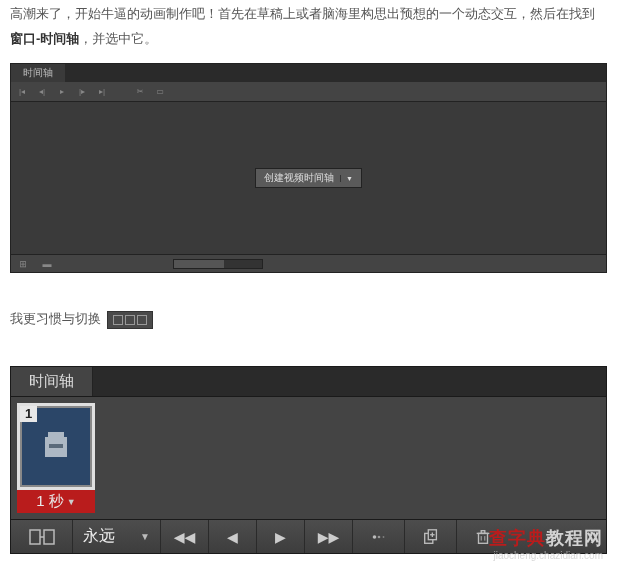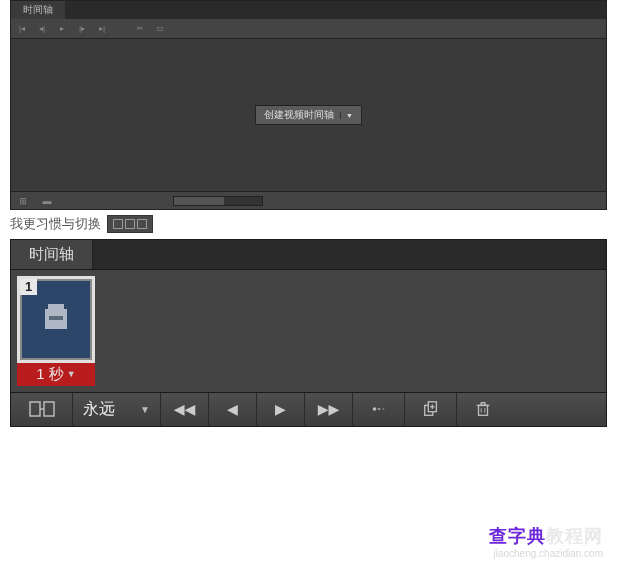--- a/index.html
+++ b/index.html
@@ -101,21 +101,21 @@
       border: 1px solid #222;
       position: relative;
     }
     .panel-small .footer .scrollbar .thumb {
       position: absolute; left: 0; top: 0;
       width: 50px; height: 8px;
       background: #555;
     }
     
     .mid-text {
-      margin: 2px 0;
+      margin: 34px 0;
       color: #555;
       display: flex;
       align-items: center;
       line-height: 1.9;
     }
     .mode-box {
       display: inline-flex;
       background: #4a4a4a;
       border: 1px solid #333;
       padding: 3px 5px;
@@ -247,33 +247,36 @@
       bottom: 6px;
       text-align: right;
       pointer-events: none;
     }
     .watermark .main {
       font-size: 18px;
       color: rgba(230,230,230,0.88);
       font-weight: bold;
       letter-spacing: 1px;
     }
-    .watermark .main .hl { color: #6d28d9; }
+    .watermark .main .hl { color: #b91c1c; }
     .watermark .sub {
       font-size: 10px;
       color: rgba(200,200,200,0.7);
       margin-left: 8px;
     }
     .outer { position: relative; width:617px; height:565px; }
   </style>
 </head>
 <body>
 <div class="outer">
 <div class="page">
 
+  <p class="intro-text">
+    <span>高潮来了，开始牛逼的动画制作吧！首先在草稿上或者脑海里构思出预想的一个动态交互，然后在找到</span><span class="bold">窗口-时间轴</span><span>，并选中它。</span>
+  </p>
 
   <div class="panel-small">
     <div class="tab-bar">
       <div class="tab">时间轴</div>
     </div>
     <div class="toolbar">
       <div class="tb-icon">|◂</div>
       <div class="tb-icon">◂|</div>
       <div class="tb-icon">▸</div>
       <div class="tb-icon">|▸</div>

